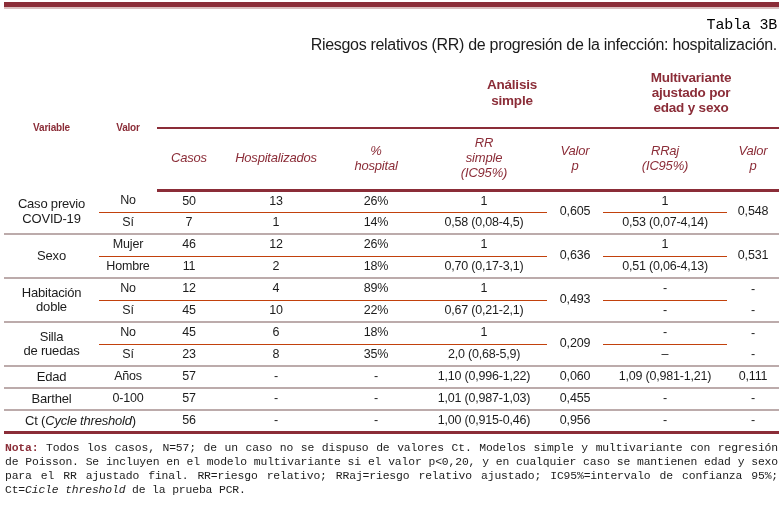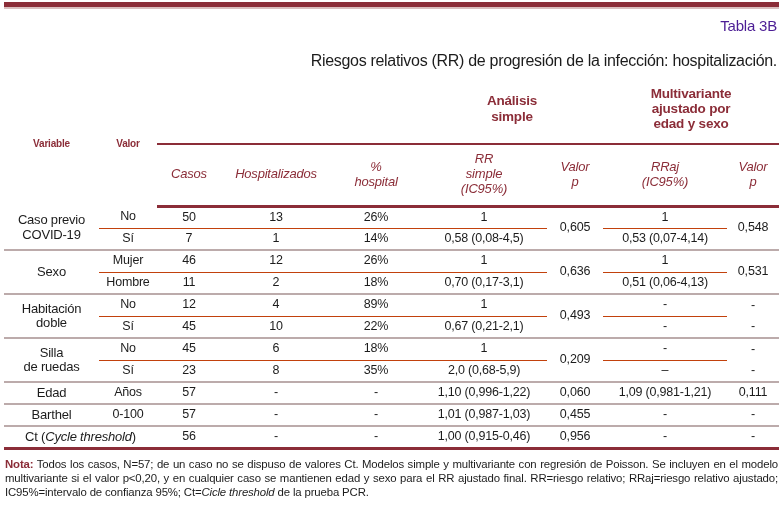--- a/index.html
+++ b/index.html
@@ -9,22 +9,22 @@
   .page { width: 783px; height: 516px; padding: 0 4px; }
 
   .top-bar {
     margin-top: 2px;
     height: 7px;
     background: #8b2d38;
     border-bottom: 2px solid #d9bfbf;
   }
 
   .title-block { text-align: right; padding: 8px 2px 0 0; }
-  .table-label { color: #4c1d95; font-size: 15px; letter-spacing: -0.2px; }
-  .table-title { color: #1c1c1c; font-size: 16px; letter-spacing: -0.3px; margin-top: 18px; }
+  .table-label { color: #000000; font-size: 15px; letter-spacing: -0.2px; font-family: Liberation Mono, monospace; }
+  .table-title { color: #1c1c1c; font-size: 16px; letter-spacing: -0.3px; margin-top: 2px; }
 
   table.results {
     width: 775px;
     margin-top: 10px;
     border-collapse: collapse;
     table-layout: fixed;
   }
   col.c-variable { width: 95px; }
   col.c-valor    { width: 58px; }
   col.c-casos    { width: 64px; }
@@ -63,20 +63,21 @@
   tbody.final td { border-bottom: 3px solid #8b2d38; }
 
   .note {
     margin-top: 7px;
     padding: 0 1px;
     font-size: 11.4px;
     line-height: 1.24;
     text-align: justify;
     color: #1c1c1c;
     letter-spacing: -0.15px;
+    font-family: Liberation Mono, monospace;
   }
   .note .note-label { font-weight: bold; color: #8b2d38; }
 </style>
 </head>
 <body>
 
 <div class="page">
 
   <div class="top-bar"></div>
 

